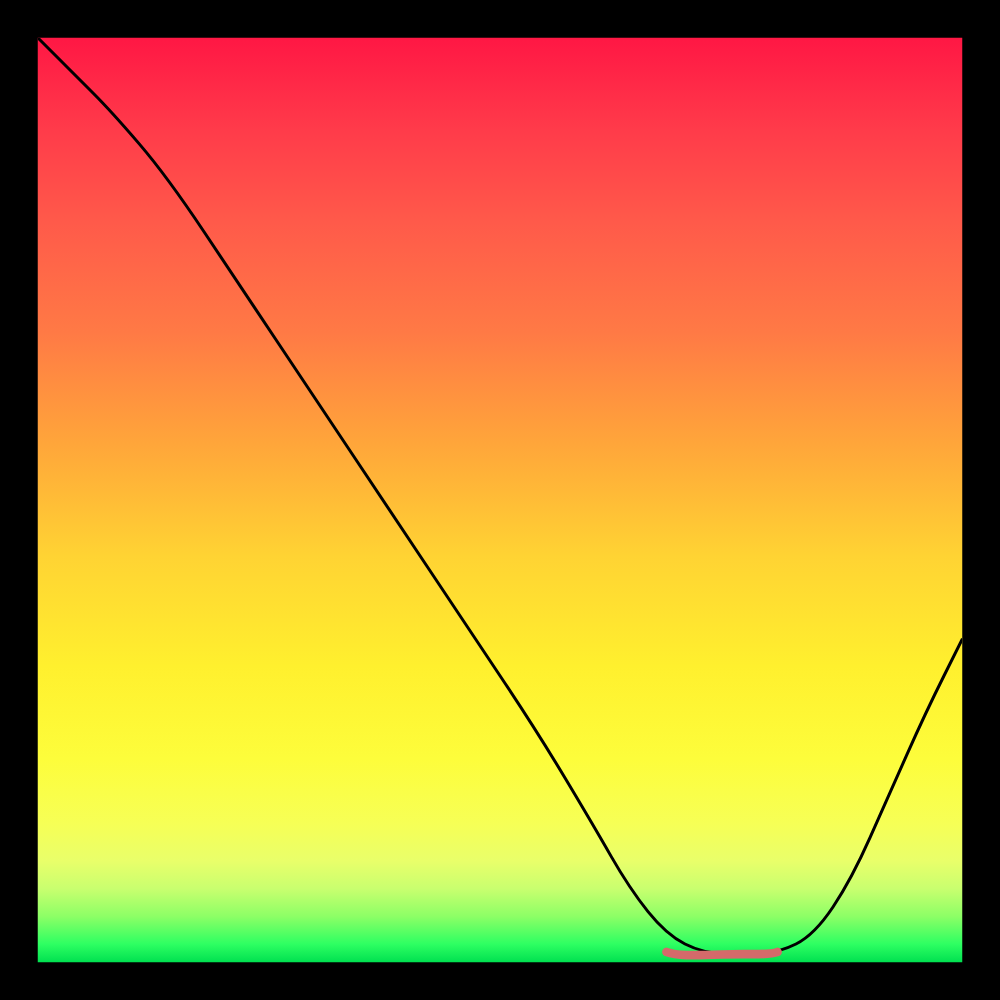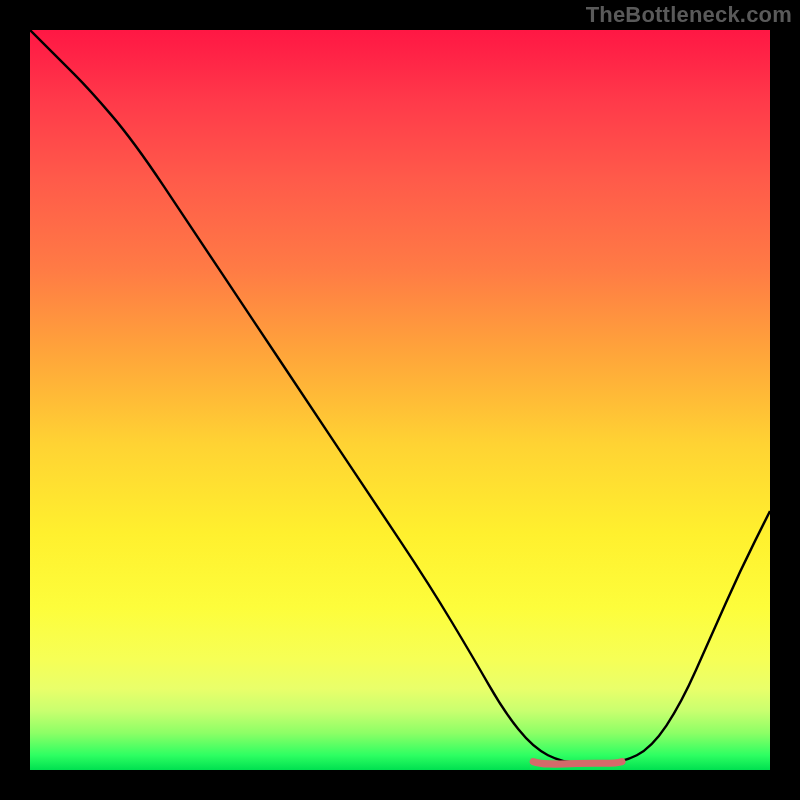--- a/index.html
+++ b/index.html
@@ -61,21 +61,20 @@
     inset: 0;
     width: 100%;
     height: 100%;
   }
 </style>
 </head>
 <body>
 
 <div class="outer">
 
-  <div class="watermark">TheBottleneck.com</div>
 
   <div class="plot">
     <div class="gradient"></div>
 
     <svg class="curve" viewBox="0 0 740 740" preserveAspectRatio="none">
 
       <path fill="none" stroke="#000" stroke-width="2.4" stroke-linejoin="round" d="M 0.0 0.0 Q 29.6 29.6 44.4 44.4 Q 59.2 59.2 81.4 85.1 Q 103.6 111.0 133.2 155.4 Q 162.8 199.8 192.4 244.2 Q 222.0 288.6 251.6 333.0 Q 281.2 377.4 310.8 421.8 Q 340.4 466.2 370.0 510.6 Q 399.6 555.0 421.8 592.0 Q 444.0 629.0 458.8 654.9 Q 473.6 680.8 488.4 699.3 Q 503.2 717.8 518.0 725.2 Q 532.8 732.6 547.6 732.6 Q 562.4 732.6 577.2 732.6 Q 592.0 732.6 606.8 725.2 Q 621.6 717.8 636.4 695.6 Q 651.2 673.4 666.0 640.1 Q 680.8 606.8 695.6 573.5 Q 710.4 540.2 725.2 510.6 L 740.0 481.0"></path>
 
       <path fill="none" stroke="#d46a6a" stroke-width="7" stroke-linecap="round" d="M 503.2 731.6 C 511.2 734.6 523.2 734.6 547.6 733.6 S 584.0 734.6 592.0 731.6"></path>
     </svg>

